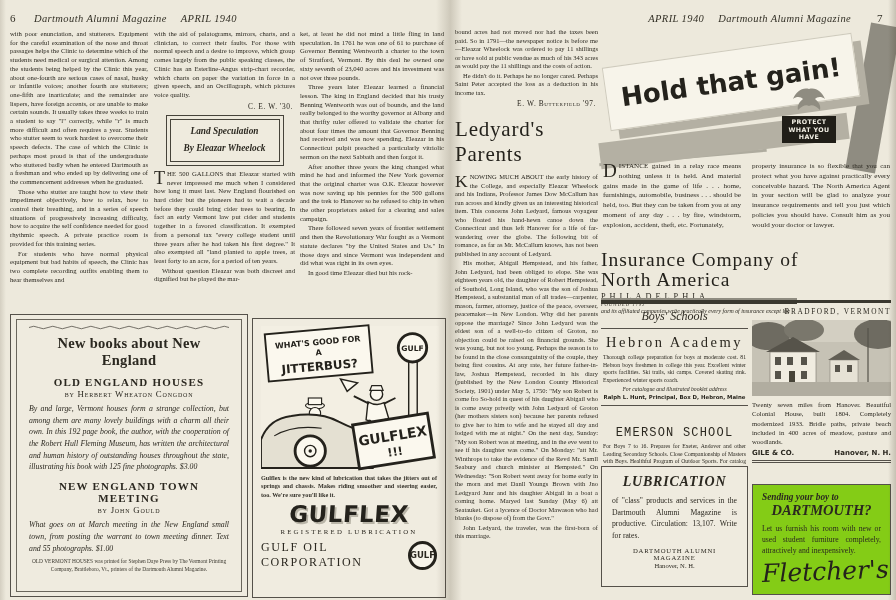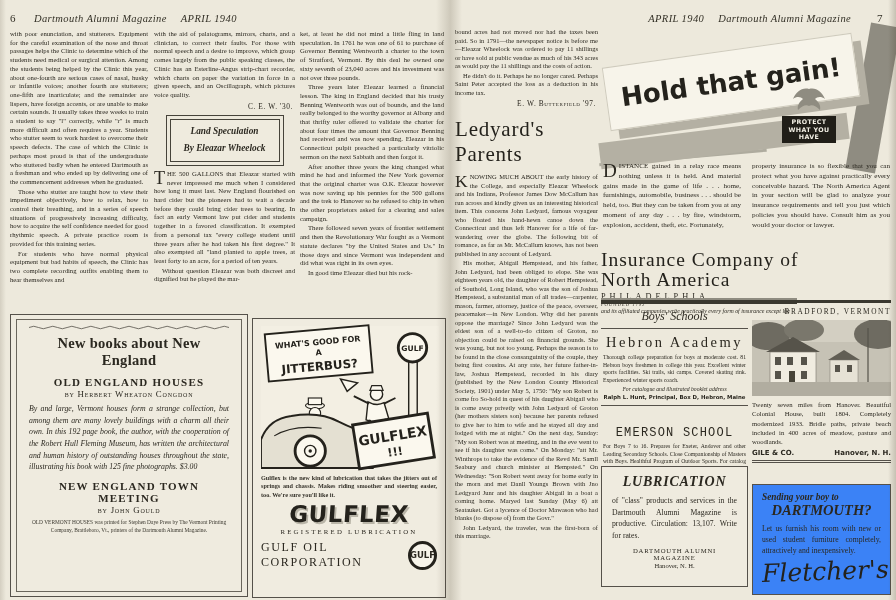--- a/index.html
+++ b/index.html
@@ -101,21 +101,21 @@
   .stone { position:absolute; left:752px; top:300px; width:139px; overflow:hidden; }
   .stone-topbar { height:3px; background:#3a382f; margin-bottom:4px; }
   .stone-title { font-size:17px; text-align:center; letter-spacing:0.5px; color:#24221c; }
   .stone-sub { font-size:7.3px; letter-spacing:1.6px; text-align:right; margin:1px 0 4px; }
   .stone-photo { display:block; width:139px; height:76px; }
   .stone-desc { font-size:6.7px; text-align:justify; line-height:1.38; margin-top:4px; }
   .stone-row { display:flex; justify-content:space-between; font-family:"DejaVu Sans", sans-serif; font-weight:bold; font-size:7px; margin-top:3px; }
   .stone-botbar { border-top:1px solid #55514a; border-bottom:1px solid #55514a; height:3px; margin-top:3px; }
 
   
-  .fletch { position:absolute; left:752px; top:484px; width:139px; height:111px; border:1px solid #55514a; padding:7px 9px 4px; background:#3b82f6; overflow:hidden; }
+  .fletch { position:absolute; left:752px; top:484px; width:139px; height:111px; border:1px solid #55514a; padding:7px 9px 4px; background:#84cc16; overflow:hidden; }
   .fletch-l1 { font-style:italic; font-weight:bold; font-size:9.3px; }
   .fletch-l2 { font-style:italic; font-weight:bold; font-size:14.5px; text-align:center; }
   .fletch-body { font-size:7.7px; line-height:1.42; margin-top:5px; text-align:justify; }
   .fletch-sig { font-style:italic; font-size:25px; text-align:center; transform:rotate(-2deg); font-family:"DejaVu Serif", serif; color:#24221c; }
 </style>
 </head>
 <body>
 
 <div class="spread">
   <div class="gutter"></div>
@@ -155,20 +155,21 @@
     <div class="books-inner">
       <svg class="squiggle" viewBox="0 0 210 6" preserveAspectRatio="none">
           <path d="M0,3 Q5,0 10,3 T20,3 T30,3 T40,3 T50,3 T60,3 T70,3 T80,3 T90,3 T100,3 T110,3 T120,3 T130,3 T140,3 T150,3 T160,3 T170,3 T180,3 T190,3 T200,3 T210,3" fill="none" stroke="#55514a" stroke-width="0.9"></path>
         </svg>
       <div class="books-title">New books about New England</div>
       <div class="book-h">OLD ENGLAND HOUSES</div>
       <div class="book-by">by Herbert Wheaton Congdon</div>
       <div class="book-desc">By and large, Vermont houses form a strange collection, but among them are many lovely buildings with a charm all their own. In this 192 page book, the author, with the cooperation of the Robert Hull Fleming Museum, has written the architectural and human history of outstanding houses throughout the state, illustrating his book with 125 fine photographs.  $3.00</div>
       <div class="book-h mt6">NEW ENGLAND TOWN MEETING</div>
       <div class="book-by">by John Gould</div>
+      <div class="book-desc">What goes on at March meeting in the New England small town, from posting the warrant to town meeting dinner. Text and 55 photographs.  $1.00</div>
       <div class="press-note">OLD VERMONT HOUSES was printed for Stephen Daye Press by The Vermont Printing Company, Brattleboro, Vt., printers of the Dartmouth Alumni Magazine.</div>
     </div>
   </div>
 
   <div class="gulf-ad">
     <svg class="gulf-cartoon" viewBox="0 0 188 152">
       <rect x="0" y="0" width="188" height="152" fill="#f3efe3"></rect>
 
       <rect x="156" y="38" width="9" height="76" fill="#f3efe3" stroke="#24221c" stroke-width="1.5"></rect>
       <circle cx="160" cy="23" r="15" fill="#fbf8ee" stroke="#24221c" stroke-width="3"></circle>

